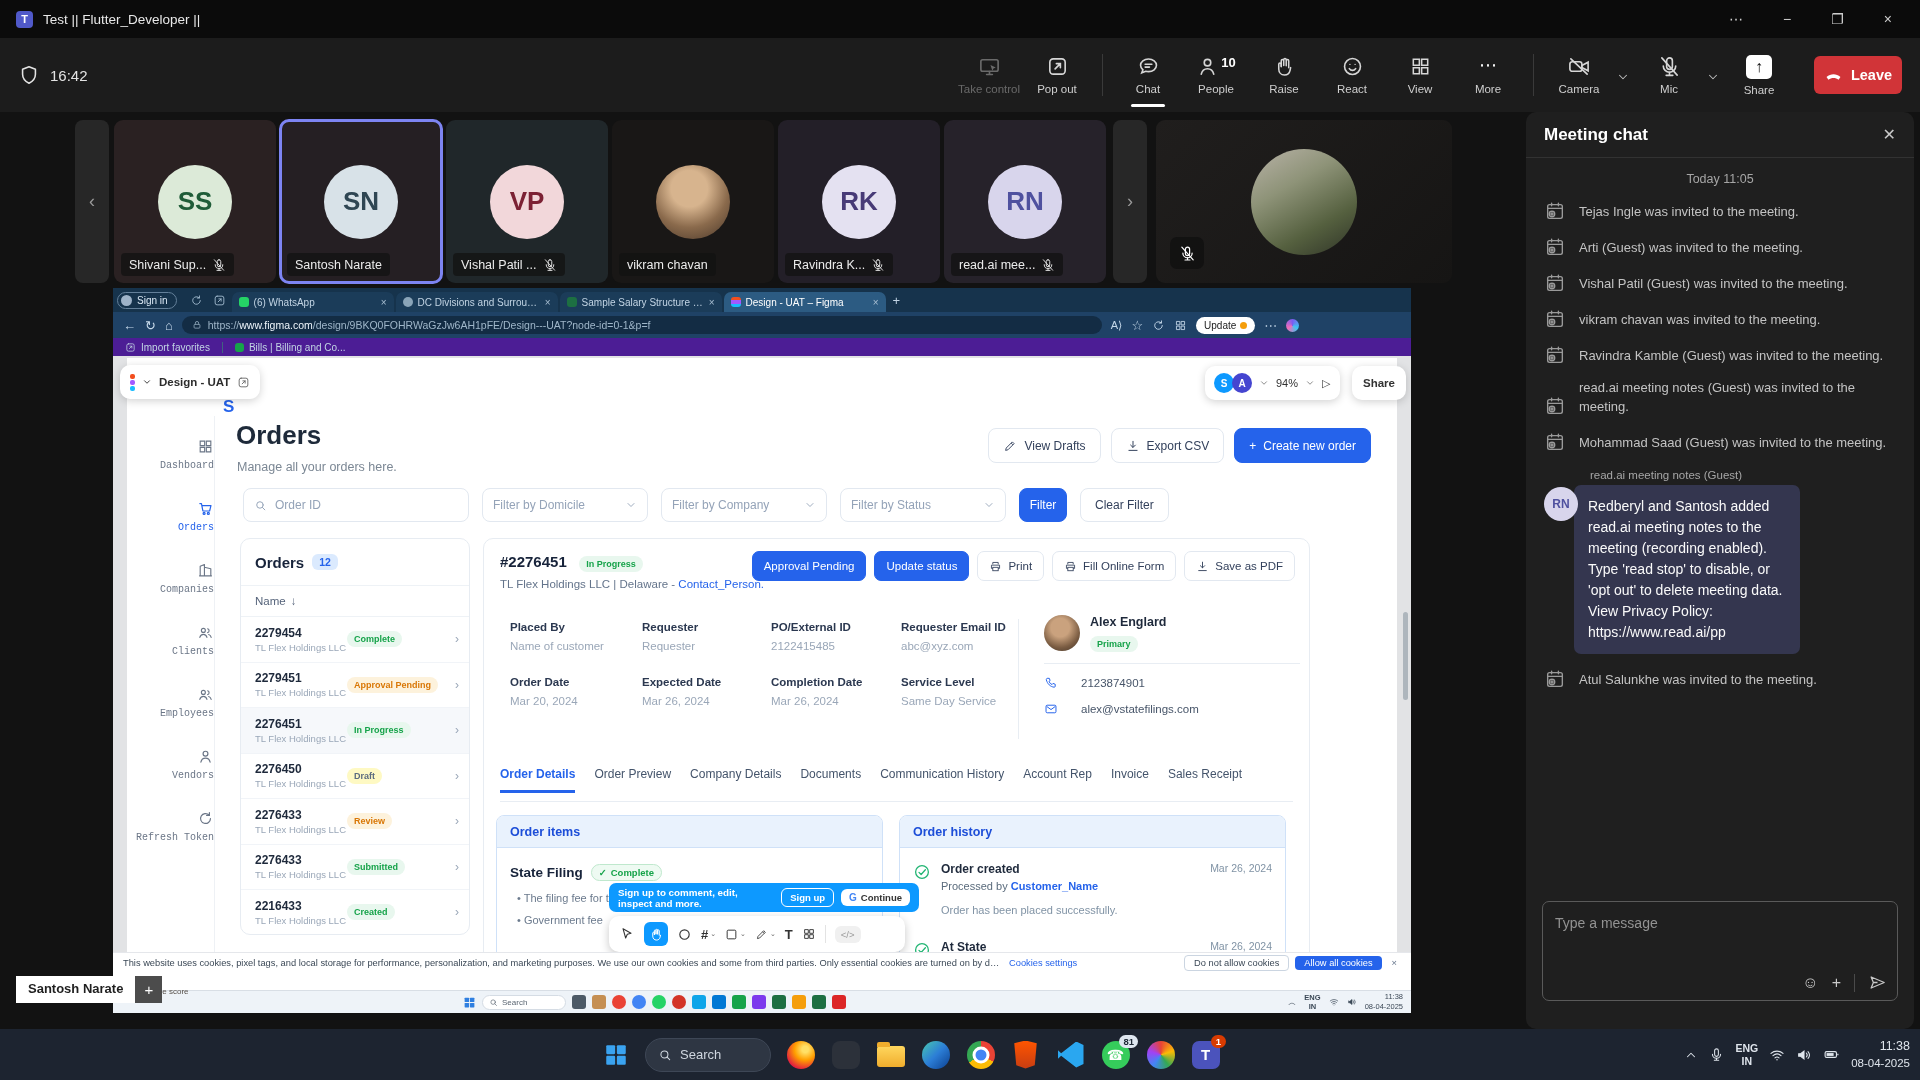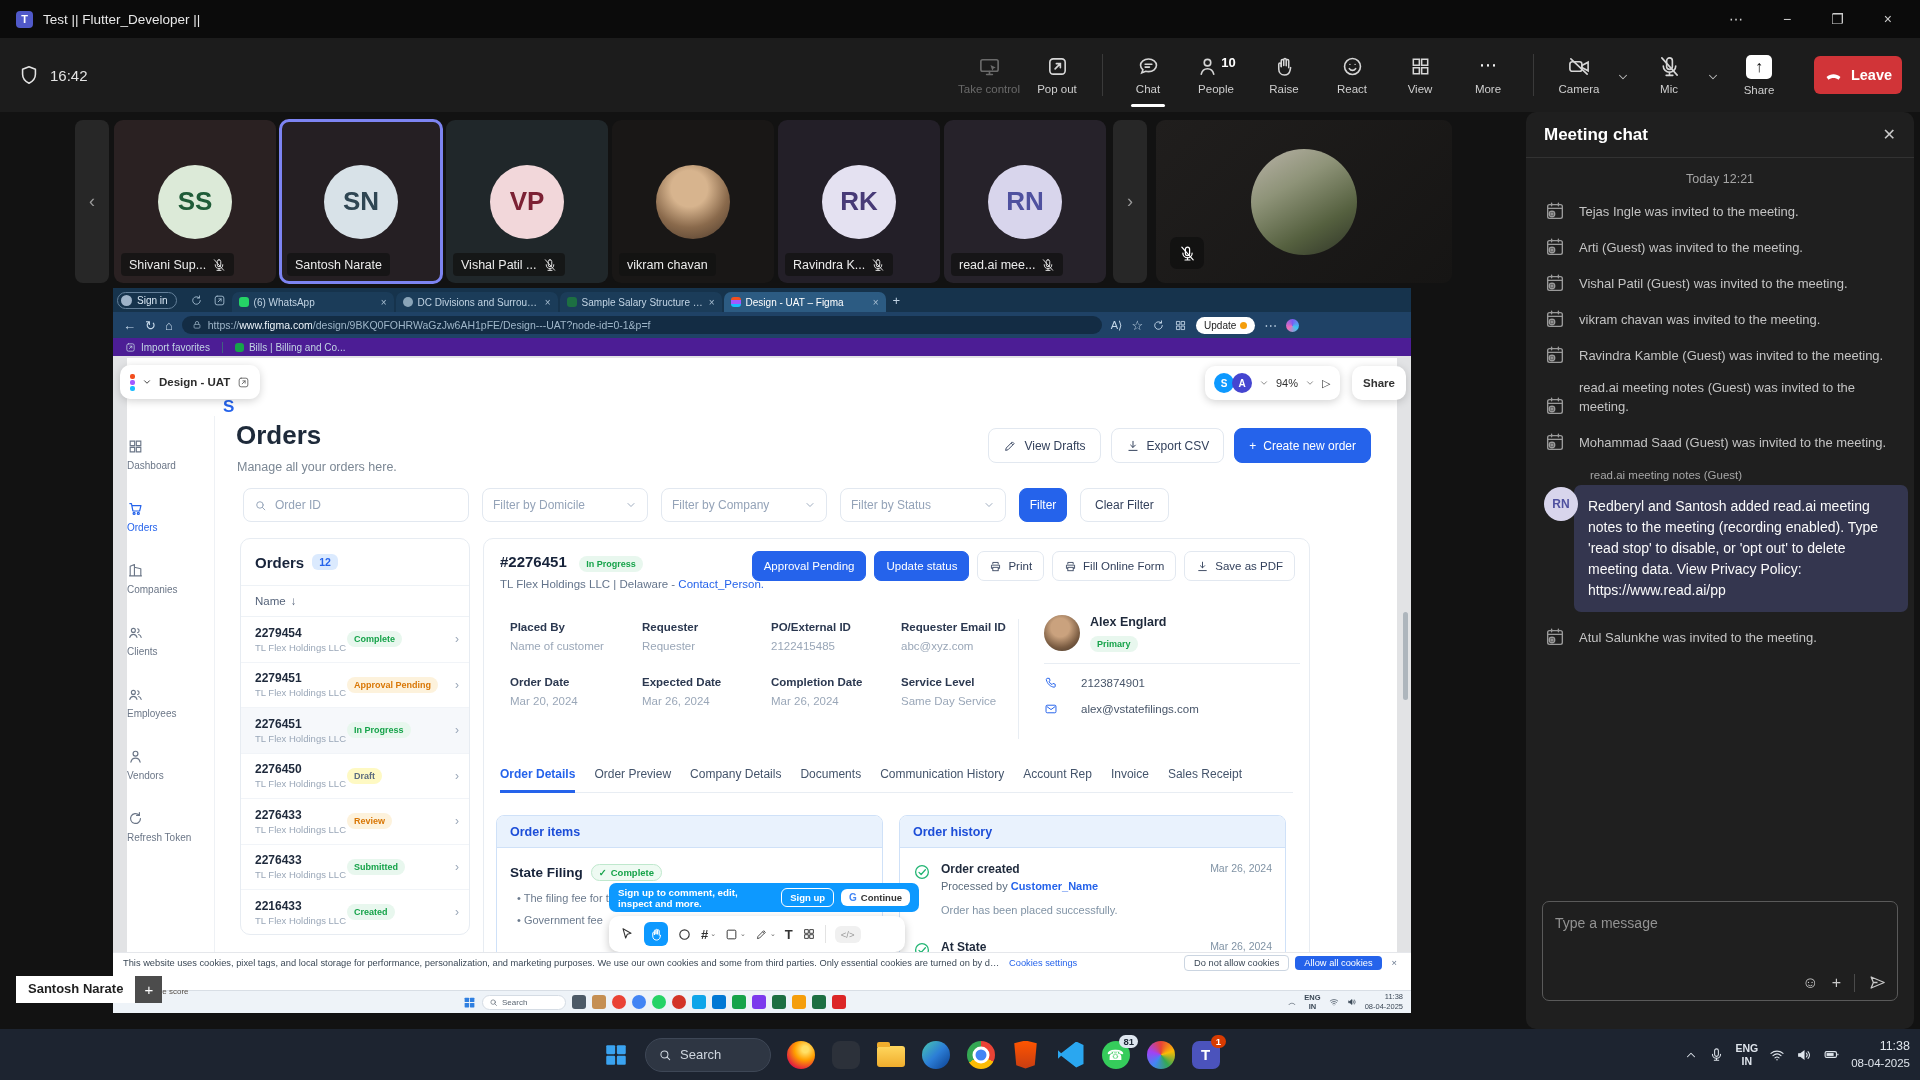--- a/index.html
+++ b/index.html
@@ -87,22 +87,22 @@
   .fg-name { font-size:11.5px; font-weight:bold; color:#2c2c2c; }
   .fg-right { left:1092px; top:10px; height:34px; padding:0 9px; gap:7px; }
   .fg-share { left:1239px; top:10px; height:34px; padding:0 11px; font-size:11.5px; font-weight:bold; color:#333; cursor:pointer; }
   .fg-av { width:20px; height:20px; border-radius:50%; color:#fff; font-size:10px; font-weight:bold;
     display:flex; align-items:center; justify-content:center; }
   .fg-zoom { font-size:11px; color:#333; }
 
   
   .d-side { position:absolute; left:0; top:58px; bottom:0; width:88px; border-right:1px solid #eef1f5; background:#fff;
     display:flex; flex-direction:column; align-items:center; padding-top:22px; gap:0; }
-  .d-item { width:100%; height:62px; display:flex; flex-direction:column; align-items:flex-start; gap:5px;
-    color:#6b7687; cursor:pointer; }
+  .d-item { width:100%; height:62px; display:flex; flex-direction:column; align-items:flex-end; gap:5px;
+    color:#6b7687; cursor:pointer;font-family:Liberation Mono, monospace; }
   .d-item .dl { font-size:10px; }
   .d-item.active { color:#2563eb; }
   .logo-frag { position:absolute; left:96px; top:26px; z-index:5; line-height:.8; }
   .logo-frag .l1 { font-size:20px; font-weight:bold; color:#273142; }
   .logo-frag .l2 { font-size:17px; font-weight:bold; color:#2563eb; }
 
   
   .d-h1 { position:absolute; left:109px; top:62px; font-size:26px; font-weight:bold; color:#1e2a3a; }
   .d-sub { position:absolute; left:110px; top:102px; font-size:12.5px; color:#7b8794; }
   .d-actions { position:absolute; right:26px; top:70px; display:flex; gap:10px; }
@@ -152,21 +152,21 @@
   .vdiv { position:absolute; left:534px; top:80px; height:120px; width:1px; background:#e8edf3; }
   .contact { position:absolute; left:560px; top:76px; width:256px; }
   .c-top { display:flex; gap:10px; align-items:center; }
   .c-photo { width:36px; height:36px; border-radius:50%;
     background:radial-gradient(circle at 45% 35%, #caa27e 0 30%, #7a5c42 65%, #3c2f25 100%); }
   .c-name { font-size:12.5px; font-weight:bold; color:#1e293b; margin-bottom:4px; }
   .c-div { height:1px; background:#e8edf3; margin:12px 0; }
   .c-row { display:flex; align-items:center; gap:23px; font-size:11.5px; color:#475569; margin-bottom:12px; }
   .c-row svg { color:#2563eb; }
   .det-tabs { position:absolute; left:16px; top:228px; right:16px; display:flex; gap:19px; border-bottom:1px solid #e8edf3;
-    padding-bottom:11px; }
+    padding-bottom:20px; }
   .dtab { font-size:12px; color:#44546b; cursor:pointer; position:relative; white-space:nowrap; }
   .dtab.active { color:#2563eb; font-weight:bold; }
   .dtab.active::after { content:""; position:absolute; left:0; bottom:-12px; height:3px; width:100%; background:#2563eb; }
 
   .subcard { position:absolute; top:276px; width:387px; border:1px solid #cfe1f8; border-radius:8px; overflow:hidden;
     background:#fff; height:300px; }
   .sc-head { height:32px; background:#e9f2fd; color:#1d4ed8; font-size:12.5px; font-weight:bold; display:flex;
     align-items:center; padding:0 13px; border-bottom:1px solid #cfe1f8; }
   .oi-row { display:flex; align-items:center; gap:8px; padding:16px 13px 8px 13px; }
   .oi-name { font-size:13.5px; font-weight:bold; color:#17233a; }
@@ -235,21 +235,21 @@
   .cp-x { margin-left:auto; color:#c9c9c9; cursor:pointer; }
   .cp-date { text-align:center; font-size:12.5px; color:#a6a6a6; margin:14px 0 4px 0; }
   .cp-body { padding:0 18px; }
   .sysmsg { display:flex; gap:13px; margin-top:13px;align-items:flex-end; }
   .sysmsg svg { flex:none; color:#9a9a9a; margin-top:1px; }
   .sysmsg p { font-size:13px; color:#c3c3c3; line-height:1.45; }
   .sender { font-size:11.5px; color:#a6a6a6; margin:16px 0 4px 46px; }
   .msgrow { position:relative; }
   .rn-av { position:absolute; left:0; top:2px; width:34px; height:34px; border-radius:50%; background:#d8d5ec;
     color:#4f519f; font-size:12px; font-weight:bold; display:flex; align-items:center; justify-content:center; z-index:2; }
-  .bubble { margin-left:30px; width:334px; background:#34364f; border-radius:7px; padding:11px 14px;
+  .bubble { margin-left:30px; width:226px; background:#34364f; border-radius:7px; padding:11px 14px;
     font-size:14px; color:#fafafa; line-height:1.5; }
   .cp-input { position:absolute; left:16px; right:16px; bottom:28px; height:100px; border:1px solid #5a5a5a;
     border-radius:7px; padding:12px 12px 8px 12px; cursor:text; }
   .cp-ph { font-size:14px; color:#929292; }
   .cp-tools { position:absolute; right:10px; bottom:8px; display:flex; align-items:center; gap:13px; color:#c9c9c9; }
   .cp-tools .dv { width:1px; height:18px; background:#4a4a4a; }
   .cp-tools span { cursor:pointer; font-size:16px; }
 
   
   .taskbar { position:absolute; left:0; top:1029px; width:1920px; height:51px; background:#1d2430; }
@@ -1119,21 +1119,21 @@
 <div class="ptag-wrap">
   <span class="ptag">Santosh Narate</span>
   <span class="ptag-add">+</span>
 </div>
 
 <div class="chatpanel">
   <div class="cp-head">
     <span class="cp-title">Meeting chat</span>
     <span class="cp-x">✕</span>
   </div>
-  <div class="cp-date">Today 12:21</div>
+  <div class="cp-date">Today 11:05</div>
   <div class="cp-body">
     <div class="sysmsg">
       <svg class="i" width="22" height="22" viewBox="0 0 24 24">
           <use href="#s-calplus"></use>
         </svg>
       <p>Tejas Ingle was invited to the meeting.</p>
       </div>
     <div class="sysmsg">
       <svg class="i" width="22" height="22" viewBox="0 0 24 24">
           <use href="#s-calplus"></use>

